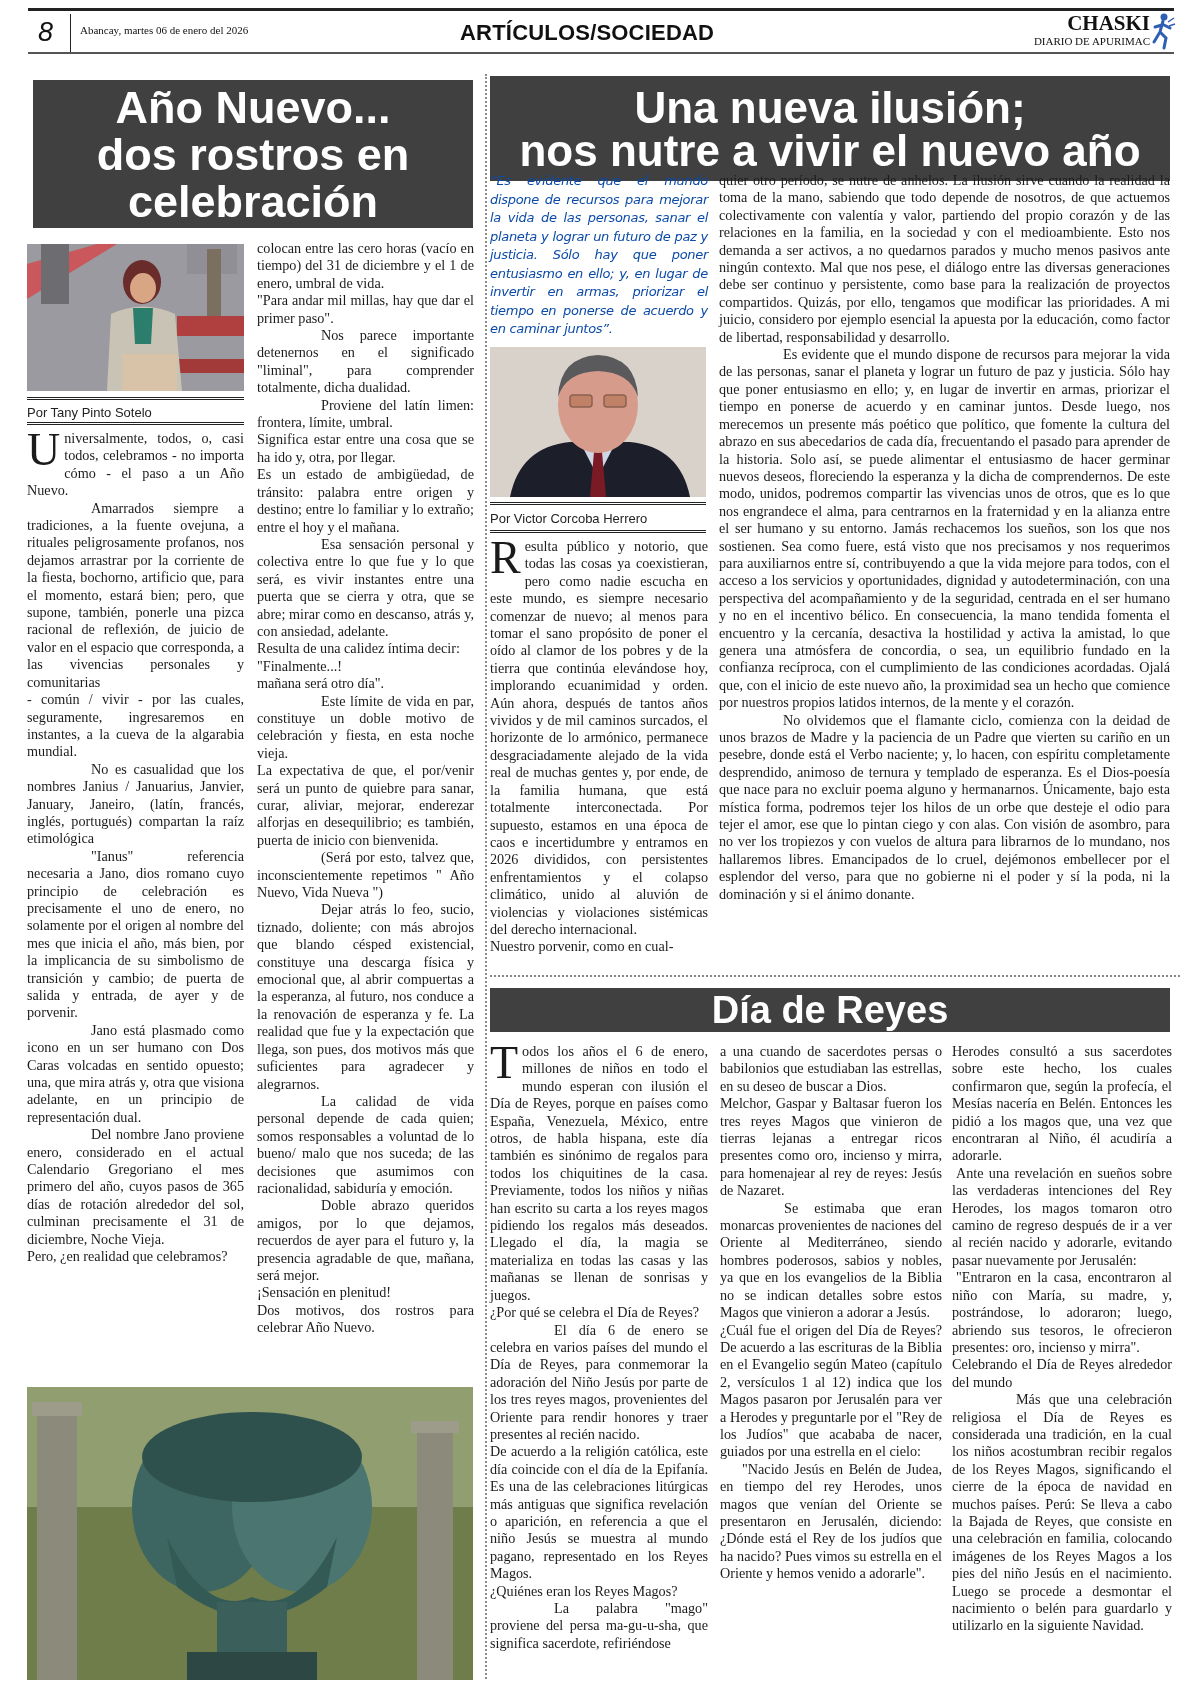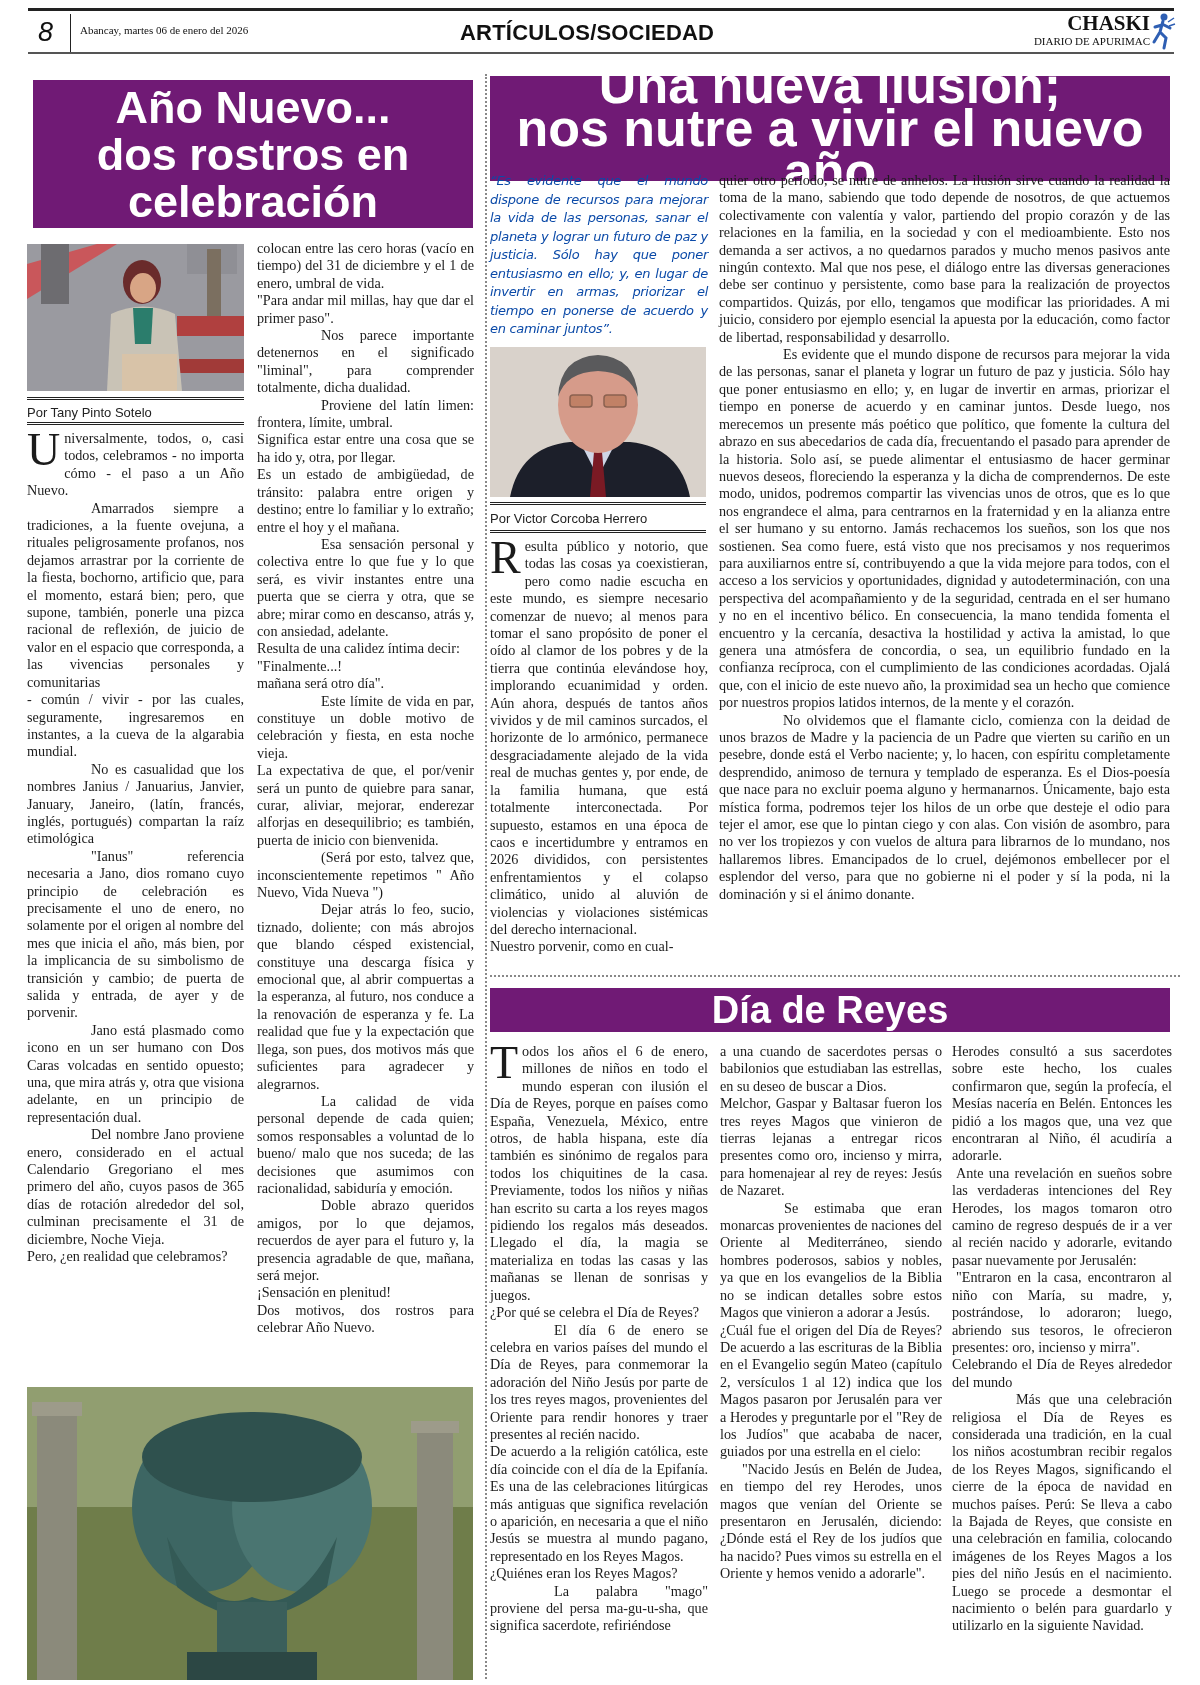--- a/index.html
+++ b/index.html
@@ -16,24 +16,24 @@
   .brand { position: absolute; right: 50px; top: 12px; text-align: right; font-family: Liberation Serif, serif; }
   .brand-name { font-weight: bold; font-size: 21px; line-height: 22px; color: #111; }
   .brand-sub { font-size: 11px; color: #111; line-height: 14px; }
   .brand-logo { position: absolute; right: 24px; top: 12px; width: 26px; height: 38px; }
 
   
   .col-divider { position: absolute; left: 485px; top: 74px; width: 0; height: 1605px; border-left: 2px dotted #888; }
   .h-divider { position: absolute; left: 490px; top: 975px; width: 690px; height: 0; border-top: 2px dotted #888; }
 
   
-  .headline { position: absolute; background: #701a75; color: #fff; font-family: "Liberation Sans", sans-serif; font-weight: bold; text-align: center; display: flex; align-items: center; justify-content: center; }
+  .headline { position: absolute; background: #404040; color: #fff; font-family: "Liberation Sans", sans-serif; font-weight: bold; text-align: center; display: flex; align-items: center; justify-content: center; }
   .headline span { display: block; }
   .hl-1 { left: 33px; top: 80px; width: 440px; height: 148px; font-size: 45px; line-height: 47px; flex-direction: column; }
-  .hl-2 { left: 490px; top: 76px; width: 680px; height: 105px; font-size: 52px; line-height: 43px; flex-direction: column; }
+  .hl-2 { left: 490px; top: 76px; width: 680px; height: 105px; font-size: 44px; line-height: 43px; flex-direction: column; }
   .hl-3 { left: 490px; top: 988px; width: 680px; height: 44px; font-size: 38px; line-height: 44px; text-align: center; }
 
   
   .photo { position: absolute; overflow: hidden; }
   .photo-tany { left: 27px; top: 244px; width: 217px; height: 147px; background: linear-gradient(135deg,#8a8c94 0%,#a7a6ab 45%,#b5b3b3 100%); }
   .photo-victor { left: 490px; top: 347px; width: 216px; height: 150px; background: #d6cfc7; }
   .photo-jano { left: 27px; top: 1387px; width: 446px; height: 293px; background: radial-gradient(ellipse at 50% 30%, #d9e0b8 0%, #7d8d55 40%, #3a4a2a 100%); }
 
   .byline-rule { position: absolute; height: 0; border-top: 3px double #222; }
   .byline { position: absolute; font-family: "Liberation Sans", sans-serif; font-size: 13px; color: #222; }
@@ -177,21 +177,21 @@
   <p class="ind">Es evidente que el mundo dispone de recursos para mejorar la vida de las personas, sanar el planeta y lograr un futuro de paz y justicia. Sólo hay que poner entusiasmo en ello; y, en lugar de invertir en armas, priorizar el tiempo en ponerse de acuerdo y en caminar juntos. Desde luego, nos merecemos un presente más poético que político, que fomente la cultura del abrazo en sus abecedarios de cada día, frecuentando el pasado para aprender de la historia. Solo así, se puede alimentar el entusiasmo de hacer germinar nuevos deseos, floreciendo la esperanza y la dicha de comprendernos. De este modo, unidos, podremos compartir las vivencias unos de otros, que es lo que nos engrandece el alma, para centrarnos en la fraternidad y en la alianza entre el ser humano y su entorno. Jamás rechacemos los sueños, son los que nos sostienen. Sea como fuere, está visto que nos precisamos y nos requerimos para auxiliarnos entre sí, contribuyendo a que la vida mejore para todos, con el acceso a los servicios y oportunidades, dignidad y autodeterminación, con una perspectiva del acompañamiento y de la seguridad, centrada en el ser humano y no en el incentivo bélico. En consecuencia, la mano tendida fomenta el encuentro y la cercanía, desactiva la hostilidad y activa la amistad, lo que genera una atmósfera de concordia, o sea, un equilibrio fundado en la confianza recíproca, con el cumplimiento de las condiciones acordadas. Ojalá que, con el inicio de este nuevo año, la proximidad sea un hecho que comience por nuestros propios latidos internos, de la mente y el corazón.</p>
   <p class="ind">No olvidemos que el flamante ciclo, comienza con la deidad de unos brazos de Madre y la paciencia de un Padre que vierten su cariño en un pesebre, donde está el Verbo naciente; y, lo hacen, con espíritu completamente desprendido, animoso de ternura y templado de esperanza. Es el Dios-poesía que nace para no excluir poema alguno y hermanarnos. Únicamente, bajo esta mística forma, podremos tejer los hilos de un orbe que desteje el odio para tejer el amor, ese que lo pintan ciego y con alas. Con visión de asombro, para no ver los tropiezos y con vuelos de altura para librarnos de lo mundano, nos hallaremos libres. Emancipados de lo cruel, dejémonos embellecer por el esplendor del verso, para que no gobierne ni el poder y sí la poda, ni la dominación y si el ánimo donante.</p>
 </div>
 
 <div class="headline hl-3">Día de Reyes</div>
 
 <div class="col" style="left:490px;top:1043px;width:218px;">
   <p><span class="dropcap">T</span><span>odos los años el 6 de enero, millones de niños en todo el mundo esperan con ilusión el Día de Reyes, porque en países como España, Venezuela, México, entre otros, de habla hispana, este día también es sinónimo de regalos para todos los chiquitines de la casa.      Previamente, todos los niños y niñas han escrito su carta a los reyes magos pidiendo los regalos más deseados. Llegado el día, la magia se materializa en todas las casas y las mañanas se llenan de sonrisas y juegos.</span></p>
   <p>¿Por qué se celebra el Día de Reyes?</p>
   <p class="ind">El día 6 de enero se celebra en varios países del mundo el Día de Reyes, para conmemorar la adoración del Niño Jesús por parte de los tres reyes magos, provenientes del Oriente para rendir honores y traer presentes al recién nacido.</p>
-  <p>De acuerdo a la religión católica, este día coincide con el día de la Epifanía. Es una de las celebraciones litúrgicas más antiguas que significa revelación o aparición, en necesaria a que el niño Jesús se muestra al mundo pagano, representado en los Reyes Magos.</p>
+  <p>De acuerdo a la religión católica, este día coincide con el día de la Epifanía. Es una de las celebraciones litúrgicas más antiguas que significa revelación o aparición, en referencia a que el niño Jesús se muestra al mundo pagano, representado en los Reyes Magos.</p>
   <p>¿Quiénes eran los Reyes Magos?</p>
   <p class="ind">La palabra "mago" proviene del persa ma-gu-u-sha, que significa sacerdote, refiriéndose</p>
 </div>
 
 <div class="col" style="left:720px;top:1043px;width:222px;">
   <p>a una cuando de sacerdotes persas o babilonios que estudiaban las estrellas, en su deseo de buscar a Dios.</p>
   <p>Melchor, Gaspar y Baltasar fueron los tres reyes Magos que vinieron de tierras lejanas a entregar ricos presentes como oro, incienso y mirra, para homenajear al rey de reyes: Jesús de Nazaret.</p>
   <p class="ind">Se estimaba que eran monarcas provenientes de naciones del Oriente al Mediterráneo, siendo hombres poderosos, sabios y nobles, ya que en los evangelios de la Biblia no se indican detalles sobre estos Magos que vinieron a adorar a Jesús.</p>
   <p>¿Cuál fue el origen del Día de Reyes?      De acuerdo a las escrituras de la Biblia en el Evangelio según Mateo (capítulo 2, versículos 1 al 12) indica que los Magos pasaron por Jerusalén para ver a Herodes y preguntarle por el "Rey de los Judíos" que acababa de nacer, guiados por una estrella en el cielo:</p>
   <p class="ind2">"Nacido Jesús en Belén de Judea, en tiempo del rey Herodes, unos magos que venían del Oriente se presentaron en Jerusalén, diciendo: ¿Dónde está el Rey de los judíos que ha nacido? Pues vimos su estrella en el Oriente y hemos venido a adorarle".</p>

